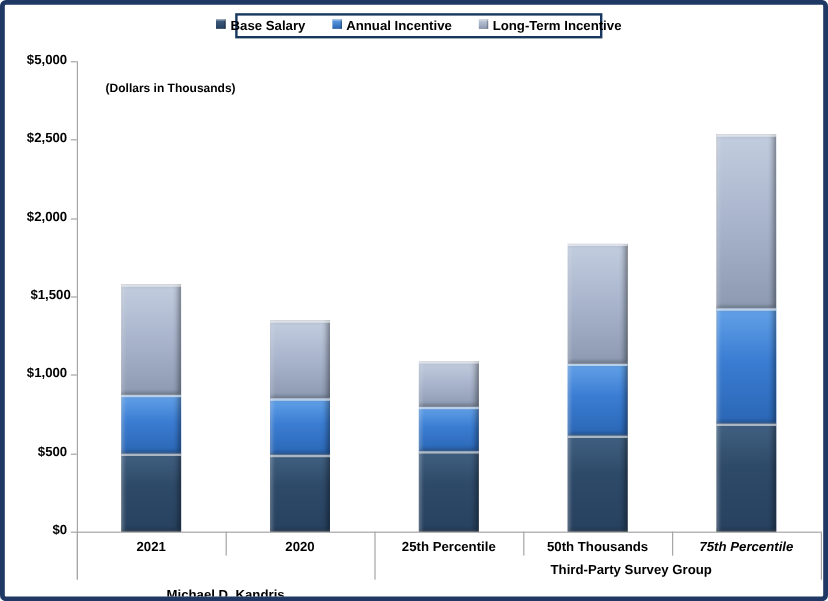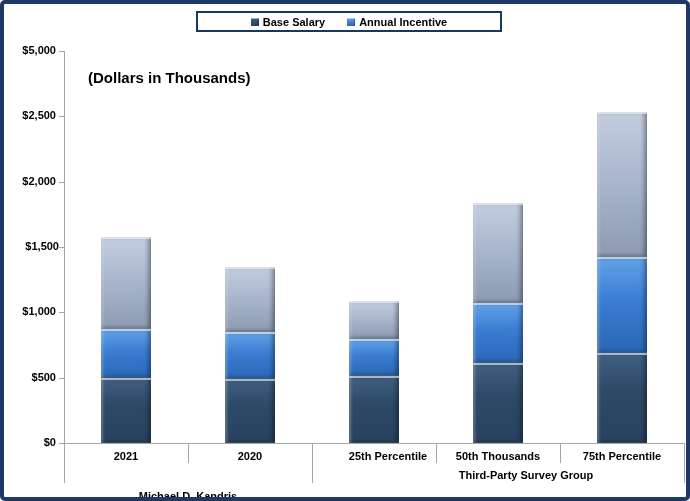--- a/index.html
+++ b/index.html
@@ -1,24 +1,24 @@
 <!DOCTYPE html>
 <html><head>
 <meta charset="utf-8">
 <style>
   html,body{margin:0;padding:0;background:#fff;}
   body{width:690px;height:501px;font-family:"Liberation Sans",sans-serif;-webkit-font-smoothing:antialiased;}
   #frame{position:absolute;left:0;top:0;width:682px;height:493px;border:4px solid #1F3864;border-radius:5px;background:#ffffff;overflow:hidden;}
   
   #legend{position:absolute;left:192px;top:7px;width:306px;height:21px;border:2px solid #17375E;background:#fff;
           display:flex;align-items:center;justify-content:center;gap:22px;box-sizing:border-box;}
-  .legend-item{display:flex;align-items:center;gap:4px;font-size:11px;font-weight:bold;color:#000;white-space:nowrap;}
+  .legend-item{display:flex;gap:4px;font-size:11px;font-weight:bold;color:#000;white-space:nowrap;}
   .swatch{width:8px;height:8px;display:inline-block;box-shadow:inset 0 1px 0 rgba(255,255,255,.5), inset -1px 0 1px rgba(0,0,0,.35);}
   
-  #units-note{position:absolute;left:84px;top:65px;font-size:15px;font-weight:bold;color:#000;}
+  #units-note{position:absolute;left:84px;top:65px;font-size:10px;font-weight:bold;color:#000;}
   
   .ytick-label{position:absolute;width:50px;text-align:right;font-size:11px;font-weight:bold;color:#000;}
   .ytick-dash{position:absolute;height:1px;width:5px;background:#A6A6A6;}
   .cat-sep{position:absolute;width:1px;background:#A6A6A6;}
   .cat-label{position:absolute;text-align:center;font-size:11px;font-weight:bold;color:#000;}
   .group-label{position:absolute;text-align:center;font-size:11px;font-weight:bold;color:#000;}
   
   .bar{position:absolute;}
   .seg{position:absolute;left:0;width:100%;box-sizing:border-box;
        box-shadow:inset 2px 0 3px rgba(255,255,255,.28), inset -3px 0 4px rgba(0,0,0,.32), inset 0 -2px 3px rgba(0,0,0,.18);}
@@ -35,20 +35,24 @@
 
 <div id="frame">
   <div id="legend">
       <span class="legend-item">
         <span class="swatch sw-base"></span>
         <span>Base Salary</span>
       </span>
       <span class="legend-item">
         <span class="swatch sw-annual"></span>
         <span>Annual Incentive</span>
+      </span>
+      <span class="legend-item">
+        <span class="swatch sw-lti"></span>
+        <span>Long-Term Incentive</span>
       </span>
     </div>
   <div id="units-note">(Dollars in Thousands)</div>
   <div id="chart">
       <div style="position: absolute; left: 60px; top: 47px; width: 1px; height: 432px; background: rgb(166, 166, 166);"></div>
       <div style="position: absolute; left: 60px; top: 439px; width: 620px; height: 1px; background: rgb(166, 166, 166);"></div>
       <div class="ytick-dash" style="left: 55px; top: 439px;"></div>
       <div class="ytick-label" style="left: 2px; top: 432px;">$0</div>
       <div class="ytick-dash" style="left: 55px; top: 373.667px;"></div>
       <div class="ytick-label" style="left: 2px; top: 366.667px;">$500</div>
@@ -72,33 +76,33 @@
         <div class="seg seg-base" style="bottom: 0px; height: 64.0267px;"></div>
         <div class="seg seg-annual" style="bottom: 64.0267px; height: 47.04px;"></div>
         <div class="seg seg-lti" style="bottom: 111.067px; height: 64.68px;"></div>
       </div>
       <div class="cat-label" style="left: 184px; top: 446px; width: 124px;">2020</div>
       <div class="bar" style="left: 345px; top: 47px; width: 50px; height: 392px;">
         <div class="seg seg-base" style="bottom: 0px; height: 67.2933px;"></div>
         <div class="seg seg-annual" style="bottom: 67.2933px; height: 36.5867px;"></div>
         <div class="seg seg-lti" style="bottom: 103.88px; height: 38.5467px;"></div>
       </div>
-      <div class="cat-label" style="left: 308px; top: 446px; width: 124px; padding-left: 14px;">25th Percentile</div>
+      <div class="cat-label" style="left: 308px; top: 446px; width: 124px;">25th Percentile</div>
       <div class="bar" style="left: 469px; top: 47px; width: 50px; height: 392px;">
         <div class="seg seg-base" style="bottom: 0px; height: 80.36px;"></div>
         <div class="seg seg-annual" style="bottom: 80.36px; height: 59.4533px;"></div>
         <div class="seg seg-lti" style="bottom: 139.813px; height: 100.613px;"></div>
       </div>
       <div class="cat-label" style="left: 432px; top: 446px; width: 124px;">50th Thousands</div>
       <div class="bar" style="left: 593px; top: 47px; width: 50px; height: 392px;">
         <div class="seg seg-base" style="bottom: 0px; height: 90.16px;"></div>
         <div class="seg seg-annual" style="bottom: 90.16px; height: 95.3867px;"></div>
         <div class="seg seg-lti" style="bottom: 185.547px; height: 145.693px;"></div>
       </div>
-      <div class="cat-label" style="left: 556px; top: 446px; width: 124px;">75th Percentile</div>
+      <div class="cat-label" style="left: 556px; top: 446px; width: 124px; font-style: italic;">75th Percentile</div>
       <div class="cat-sep" style="left: 60px; top: 439px; height: 40px;"></div>
       <div class="cat-sep" style="left: 184px; top: 439px; height: 20px;"></div>
       <div class="cat-sep" style="left: 308px; top: 439px; height: 40px;"></div>
       <div class="cat-sep" style="left: 432px; top: 439px; height: 20px;"></div>
       <div class="cat-sep" style="left: 556px; top: 439px; height: 20px;"></div>
       <div class="cat-sep" style="left: 680px; top: 439px; height: 40px;"></div>
       <div class="group-label" style="left: 60px; top: 465px; width: 248px; margin-top: 21px;">Michael D. Kandris</div>
       <div class="group-label" style="left: 308px; top: 465px; width: 372px; margin-left: 28px;">Third-Party Survey Group</div>
     </div>
 </div>

